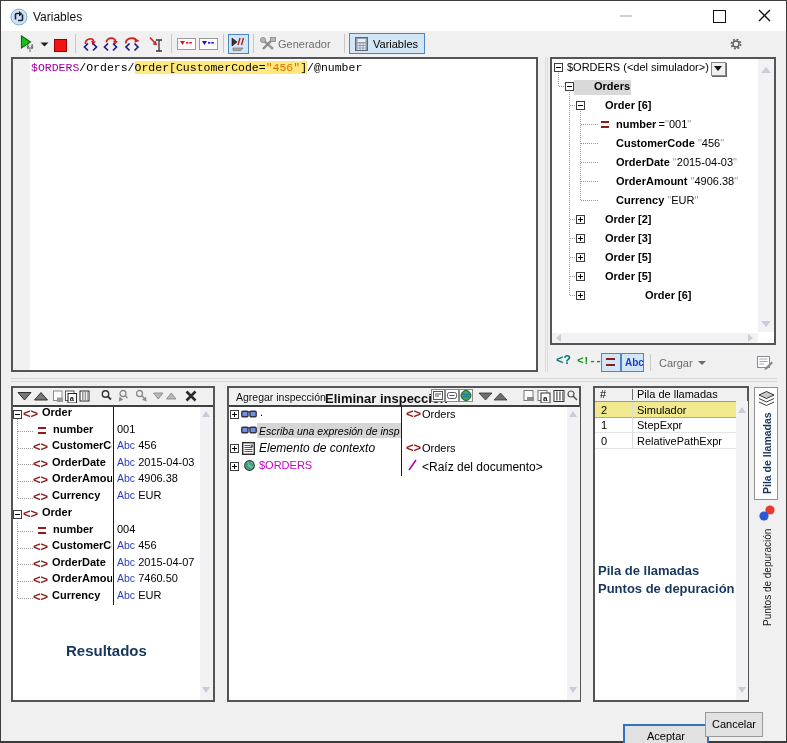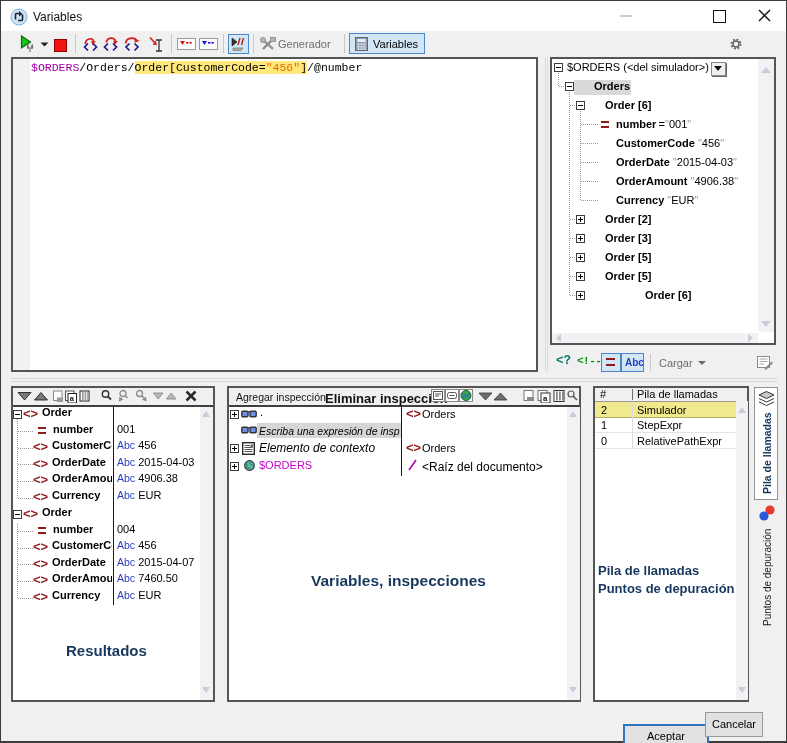--- a/index.html
+++ b/index.html
@@ -387,21 +387,20 @@
     </div>
 <svg class="a" style="left:243px;top:458.5px;" width="11" height="11" viewBox="0 0 11 11">
       <circle cx="5.5" cy="5.5" r="4.8" fill="#5cb8d8" stroke="#333" stroke-width="1.2"></circle>
       <path d="M2 3 Q4 5 3 7 Q5 8 7 9 M6 1.5 Q5 3.5 7.5 4.5 Q9.5 5 9.5 7" stroke="#3f9e4f" stroke-width="1.8" fill="none"></path>
     </svg>
 <div class="r" style="left:258px;top:458px;color:#c800c8;">$ORDERS</div>
 <svg class="a" style="left:406px;top:458px;" width="11" height="12" viewBox="0 0 11 12">
       <path d="M9 1 L2 11" stroke="#b000b0" stroke-width="1.6"></path>
     </svg>
 <div class="r" style="left:421px;top:458.5px;font-size:12px;">&lt;Raíz del documento&gt;</div>
-<div class="a navy" style="left:310px;top:570.5px;font-size:15.5px;">Variables, inspecciones</div>
 
 <div class="panel" style="left:592px;top:385px;width:156px;height:316px;"></div>
 <div class="a" style="left:594px;top:387px;width:152px;height:13px;background:#f0f0f0;border-bottom:1px solid #9a9a9a;box-sizing:content-box;"></div>
 <div class="a" style="left:631px;top:388px;width:1px;height:11px;background:#6a6a6a;"></div>
 <div class="r" style="left:599px;top:387px;height:13px;line-height:13px;">#</div>
 <div class="r" style="left:636px;top:387px;height:13px;line-height:13px;">Pila de llamadas</div>
 <div class="a" style="left:594px;top:401px;width:141px;height:15px;background:#f0e98e;border-bottom:1px solid #b5ae60;box-sizing:content-box;"></div>
 <div class="a" style="left:631px;top:401px;width:1px;height:47px;background:#dcdcdc;"></div>
 <div class="r" style="left:600px;top:402px;height:15px;line-height:14px;">2</div>
 <div class="r" style="left:636px;top:402px;height:15px;line-height:14px;">Simulador</div>

